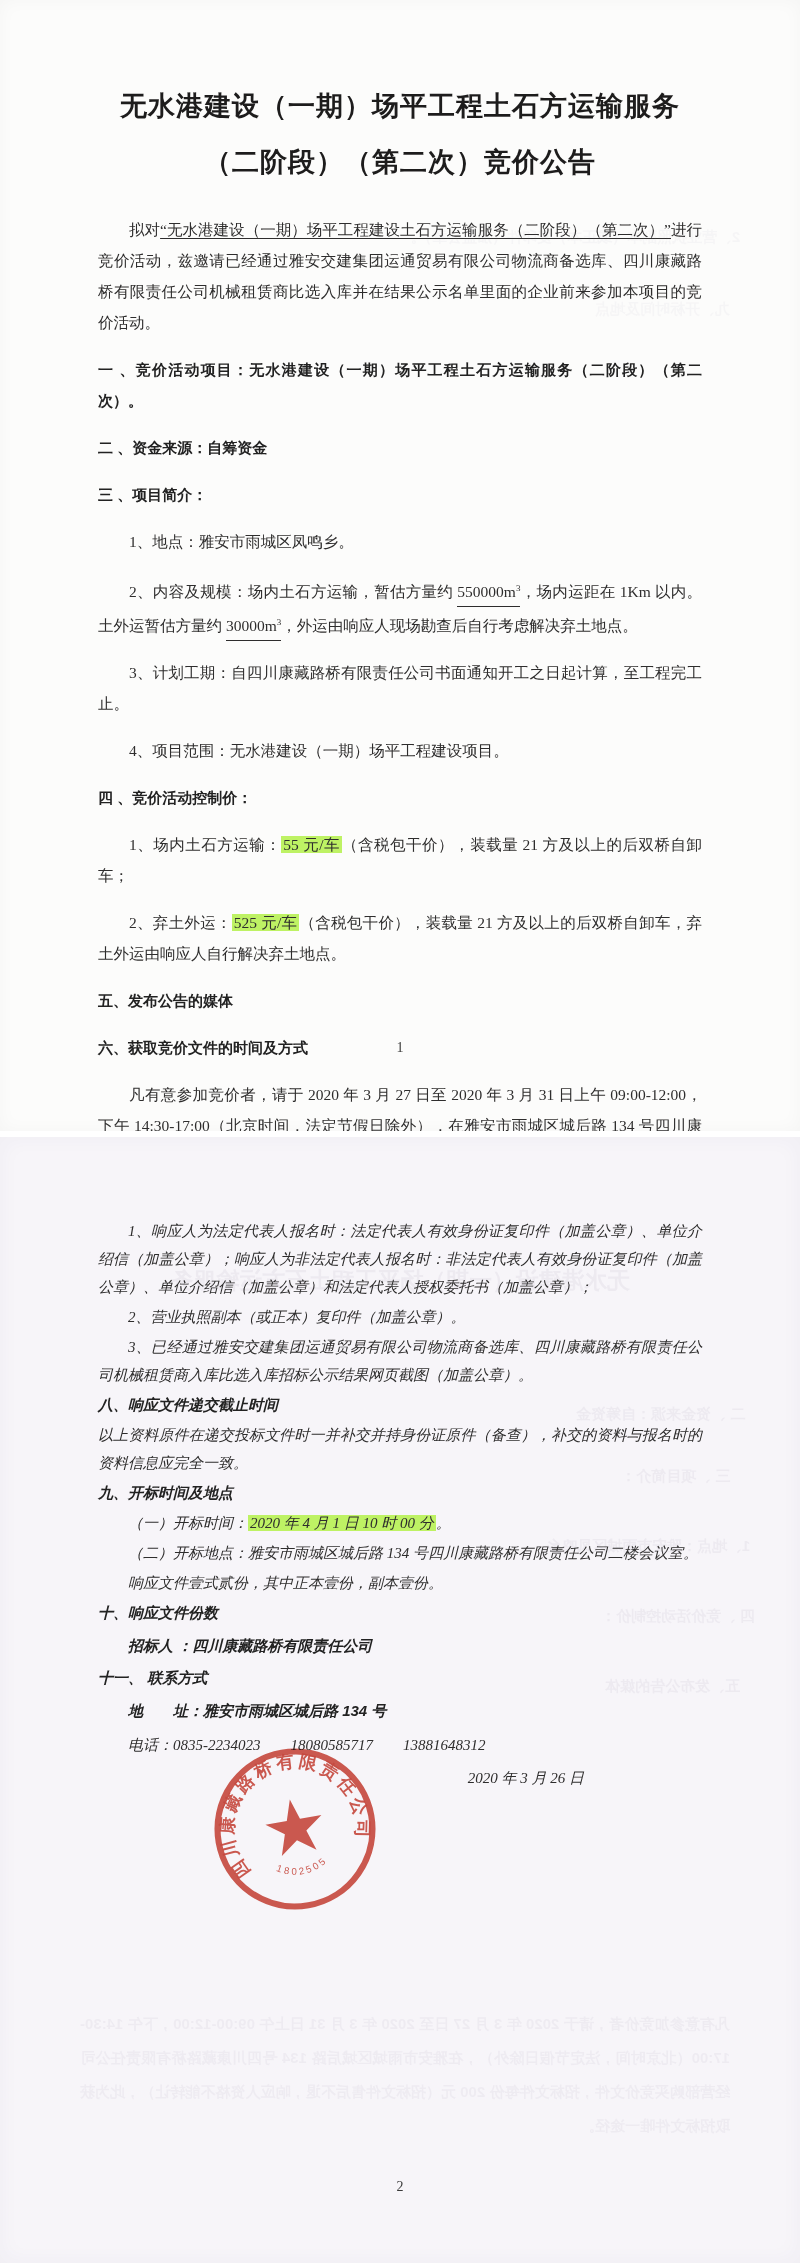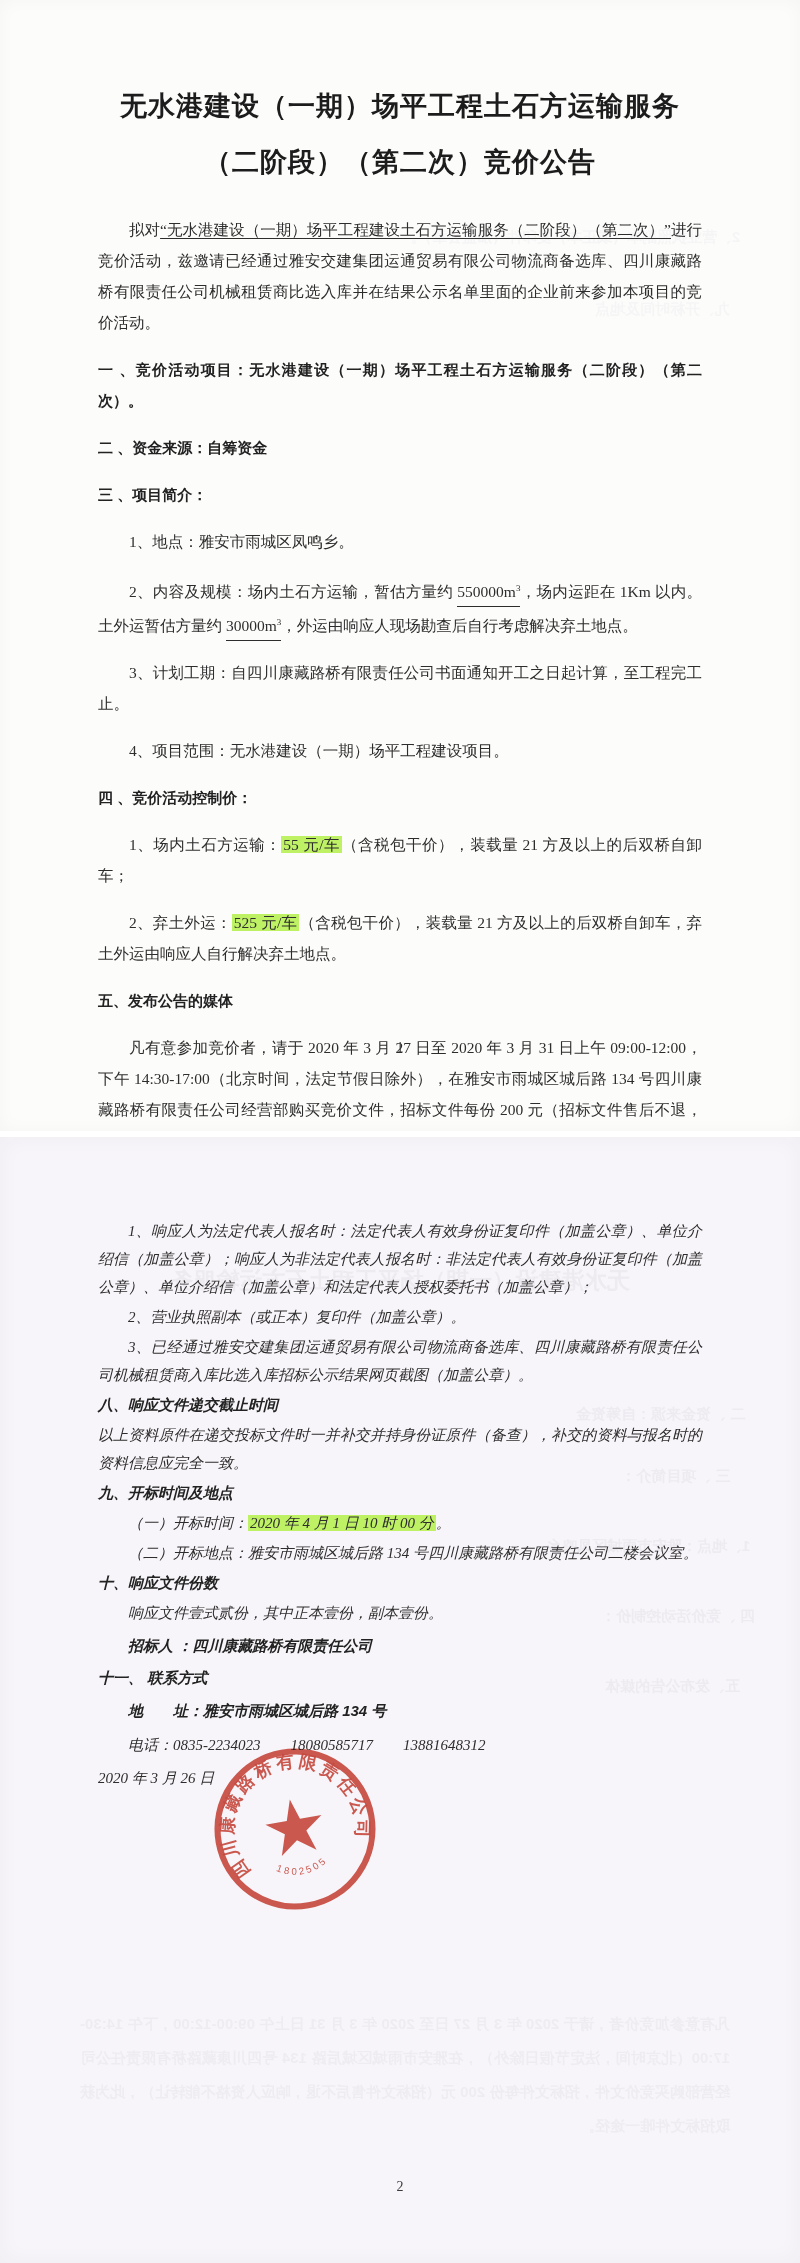--- a/index.html
+++ b/index.html
@@ -28,21 +28,21 @@
   .body{font-size:15.5px;margin:16px 0 5px 0;text-align:justify;line-height:31px;}
   .p2 .body{font-size:15px;line-height:28px;margin:0 0 2px 0;}
   .indent{text-indent:2em;}
   .bold{font-weight:bold;font-family:"Liberation Sans","DejaVu Sans",sans-serif;font-size:15px;color:#222;}
   .p2 .contact-line{line-height:33px;}
   .ub{border-bottom:1.5px solid #2e2d2d;padding-bottom:6px;}
   .ul{text-decoration:underline;text-underline-offset:3px;}
   .hl{background:#bef264;padding:0 2px;}
   sup{font-size:9px;}
 
-  .date-line{text-align:left;padding-right:118px;margin-top:10px;font-size:15.5px;}
+  .date-line{text-align:right;padding-right:118px;margin-top:10px;font-size:15.5px;}
 
   .pagenum{
     position:absolute;left:0;width:100%;text-align:center;
     font-size:14px;color:#3a3a3a;font-family:"Liberation Serif",serif;
   }
   .pagenum.p1n{top:1040px;}
   .pagenum.p2n{top:1042px;}
 
   
   .stamp{
@@ -85,20 +85,21 @@
     <p class="body indent">3、计划工期：自四川康藏路桥有限责任公司书面通知开工之日起计算，至工程完工止。</p>
     <p class="body indent">4、项目范围：无水港建设（一期）场平工程建设项目。</p>
 
     <p class="body bold">四 、竞价活动控制价：</p>
 
     <p class="body indent"><span>1、场内土石方运输：</span><span class="hl">55 元/车</span><span>（含税包干价），装载量 21 方及以上的后双桥自卸车；</span></p>
 
     <p class="body indent"><span>2、弃土外运：</span><span class="hl">525 元/车</span><span>（含税包干价），装载量 21 方及以上的后双桥自卸车，弃土外运由响应人自行解决弃土地点。</span></p>
 
     <p class="body bold">五、发布公告的媒体</p>
+    <p class="body bold">六、获取竞价文件的时间及方式</p>
     <p class="body indent">凡有意参加竞价者，请于 2020 年 3 月 27 日至 2020 年 3 月 31 日上午 09:00-12:00，下午 14:30-17:00（北京时间，法定节假日除外），在雅安市雨城区城后路 134 号四川康藏路桥有限责任公司经营部购买竞价文件，招标文件每份 200 元（招标文件售后不退，响应人资格不能转让），此为获取招标文件唯一途径。</p>
   </div>
 
   <div class="ghost" style="top:228px;right:60px;font-size:15px;opacity:0.05;">2、营业执照副本（或正本）复印件（加盖公章）。</div>
   <div class="ghost" style="top:300px;right:70px;font-size:15px;opacity:0.05;">九、开标时间及地点</div>
 
   <div class="pagenum p1n">1</div>
 </div>
 
 <div class="page-gap"></div>
@@ -118,22 +119,22 @@
     <p class="body indent">2、营业执照副本（或正本）复印件（加盖公章）。</p>
     <p class="body indent">3、已经通过雅安交建集团运通贸易有限公司物流商备选库、四川康藏路桥有限责任公司机械租赁商入库比选入库招标公示结果网页截图（加盖公章）。</p>
     <p class="body bold">八、响应文件递交截止时间</p>
 
     <p class="body">以上资料原件在递交投标文件时一并补交并持身份证原件（备查），补交的资料与报名时的资料信息应完全一致。</p>
 
     <p class="body bold">九、开标时间及地点</p>
     <p class="body indent"><span>（一）开标时间：</span><span class="hl">2020 年 4 月 1 日 10 时 00 分</span><span>。</span></p>
     <p class="body indent">（二）开标地点：雅安市雨城区城后路 134 号四川康藏路桥有限责任公司二楼会议室。</p>
 
+    <p class="body indent">响应文件壹式贰份，其中正本壹份，副本壹份。</p>
     <p class="body bold">十、响应文件份数</p>
-    <p class="body indent">响应文件壹式贰份，其中正本壹份，副本壹份。</p>
 
     <p class="body bold indent contact-line"><span>招标人 ：</span><span>四川康藏路桥有限责任公司</span></p>
 
     <p class="body bold">十一、 联系方式</p>
     <p class="body bold indent contact-line"><span>地　　址：</span><span>雅安市雨城区城后路 134 号</span></p>
     <p class="body indent contact-line"><span>电话：</span><span>0835-2234023　　18080585717　　13881648312</span></p>
 
     <p class="body date-line">2020 年 3 月 26 日</p>
   </div>
 

